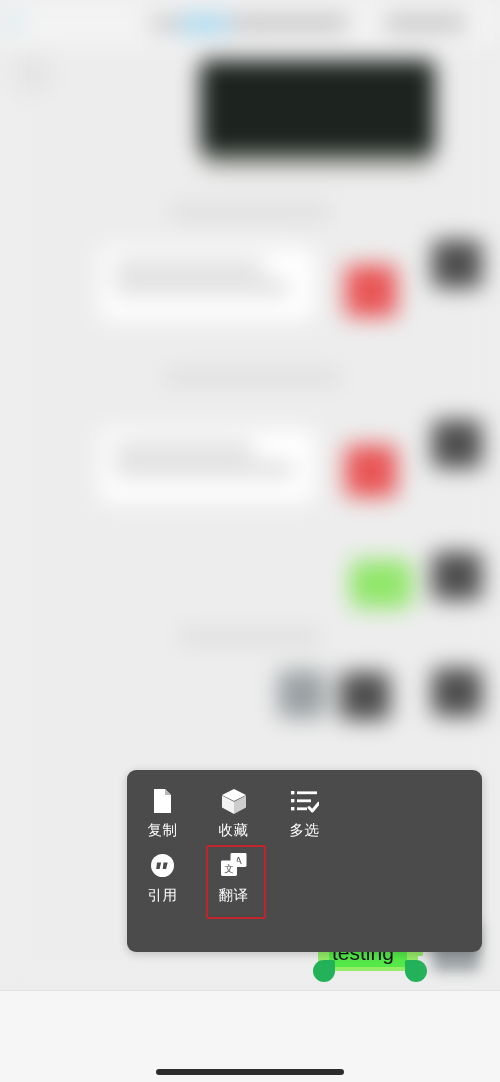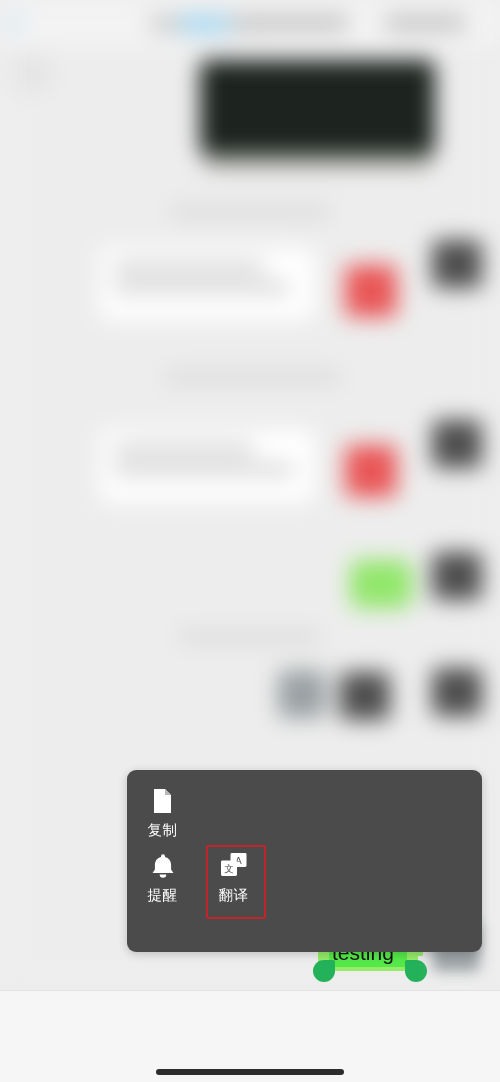--- a/index.html
+++ b/index.html
@@ -221,36 +221,61 @@
       <span class="menu-icon">
         <svg width="21" height="26" viewBox="0 0 21 26">
           <path d="M2 1 h11 l6 6 v18 H2 Z" fill="#fff"></path>
           <path d="M13 1 v6 h6 Z" fill="#b9b9b9"></path>
         </svg>
       </span>
       <span class="menu-label">复制</span>
     </div>
 
 
-
-
+    <div class="menu-item">
+      <span class="menu-icon">
+        <svg width="26" height="27" viewBox="0 0 26 27">
+          <path d="M13 1 L25 7 L13 13 L1 7 Z" fill="#fff"></path>
+          <path d="M1 7.6 L13 13.7 L13 26 L1 19.5 Z" fill="#fff" opacity="0.93"></path>
+          <path d="M25 7.6 L13 13.7 L13 26 L25 19.5 Z" fill="#fff" opacity="0.72"></path>
+        </svg>
+      </span>
+      <span class="menu-label">收藏</span>
+    </div>
+
+
+    <div class="menu-item">
+      <span class="menu-icon">
+        <svg width="28" height="24" viewBox="0 0 28 24">
+          <rect x="0" y="2" width="3.4" height="3.4" fill="#fff"></rect>
+          <rect x="0" y="10" width="3.4" height="3.4" fill="#fff"></rect>
+          <rect x="0" y="18" width="3.4" height="3.4" fill="#fff"></rect>
+          <rect x="6" y="2.4" width="20" height="2.8" fill="#fff"></rect>
+          <rect x="6" y="10.4" width="14" height="2.8" fill="#fff"></rect>
+          <rect x="6" y="18.4" width="10" height="2.8" fill="#fff"></rect>
+          <path d="M18 18.5 L21.3 22 L27.5 14.4" stroke="#fff" stroke-width="3" fill="none" stroke-linecap="round" stroke-linejoin="round"></path>
+        </svg>
+      </span>
+      <span class="menu-label">多选</span>
+    </div>
   </div>
 
   <div class="menu-row r2">
 
-
     <div class="menu-item">
       <span class="menu-icon">
-        <svg width="24" height="26" viewBox="0 0 24 26">
-          <path d="M12 1.2 a2 2 0 0 1 2 2 v0.8 c3.9 0.9 6.1 4 6.1 8.1 v4.5 l2.3 3.4 H1.6 l2.3 -3.4 v-4.5 c0 -4.1 2.2 -7.2 6.1 -8.1 V3.2 a2 2 0 0 1 2 -2 Z" fill="#fff"></path>
-          <path d="M8.7 21.4 h6.6 a3.3 3.3 0 0 1 -6.6 0 Z" fill="#fff"></path>
-        </svg>
-      </span>
-      <span class="menu-label">提醒</span>
-    </div>
+        <svg width="25" height="25" viewBox="0 0 25 25">
+          <circle cx="12.5" cy="12.5" r="11.5" fill="#fff"></circle>
+          <path d="M7 9.5 h4.2 l-1.6 6.6 H6.2 Z" fill="#4b4b4b"></path>
+          <path d="M13.5 9.5 h4.2 l-1.6 6.6 h-3.4 Z" fill="#4b4b4b"></path>
+        </svg>
+      </span>
+      <span class="menu-label">引用</span>
+    </div>
+
 
     <div class="menu-item highlight">
       <span class="menu-icon">
         <svg width="28" height="27" viewBox="0 0 28 27">
           <rect x="10.5" y="1" width="16" height="14" rx="1.4" fill="#fff"></rect>
           <text x="18.5" y="12.3" font-size="9.5" text-anchor="middle" fill="#4b4b4b" font-family="DejaVu Sans, sans-serif">A</text>
           <rect x="1" y="8.5" width="16" height="15.5" rx="1.4" fill="#fff"></rect>
           <text x="9" y="20.2" font-size="9.5" text-anchor="middle" fill="#4b4b4b" font-family="DejaVu Sans, sans-serif">文</text>
         </svg>
       </span>

